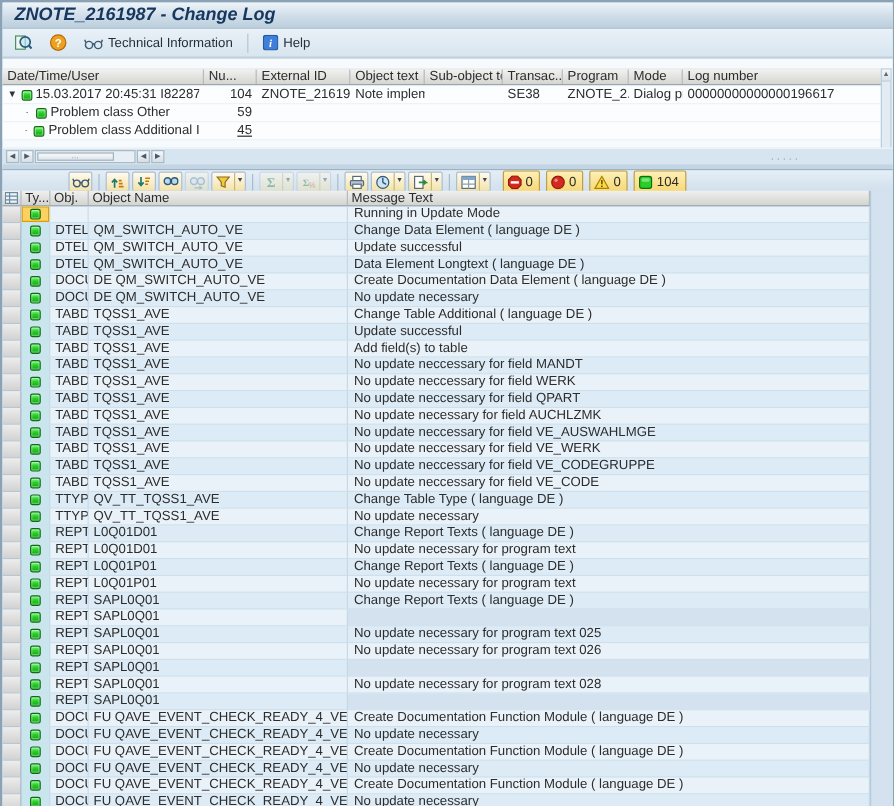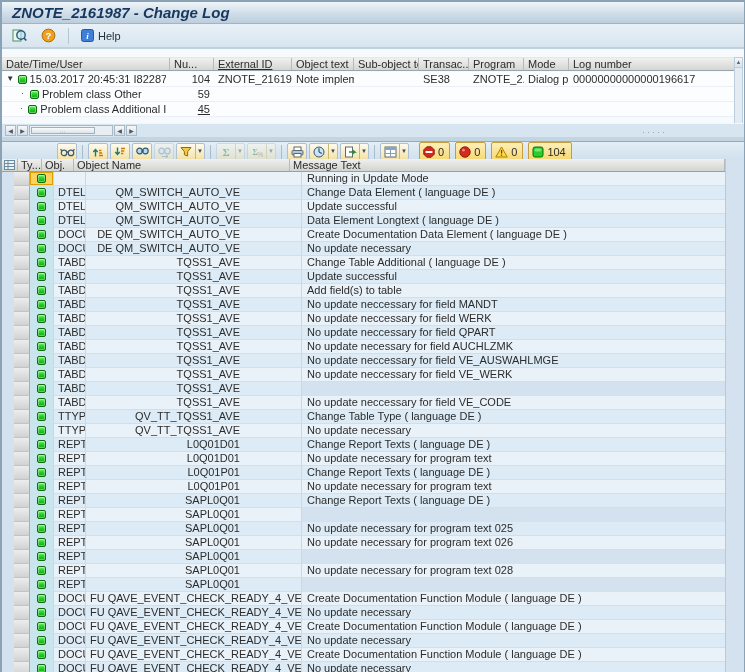--- a/index.html
+++ b/index.html
@@ -60,33 +60,33 @@
   .tsep{width:1px;height:14px;background:#a8bccb;margin:0 3px;}
   .cnt{display:flex;align-items:center;gap:3px;height:17px;padding:0 5px 0 3px;margin-left:2px;
     border:1px solid #c39d3f;border-radius:2px;background:linear-gradient(180deg,#fdefb7,#f6d772);cursor:default;}
   .cnt .v{font-size:11px;color:#2c2c2c;}
   .cntgrp{display:flex;gap:3px;margin-left:6px;}
   
   .ghead{position:absolute;left:0;top:17px;width:723px;height:13px;display:flex;
     background:linear-gradient(180deg,#f0f0ee,#d3d3d0);border-bottom:1px solid #96a1a9;box-sizing:border-box;}
   .ghc{font-size:11px;line-height:12px;color:#2c2c2c;padding:0 3px;box-sizing:border-box;
     border-right:1px solid #b3bac0;white-space:nowrap;overflow:hidden;}
-  .grows{position:absolute;left:0;top:30px;width:723px;bottom:0;overflow:hidden;padding-left:12px;}
+  .grows{position:absolute;left:0;top:30px;width:723px;bottom:0;overflow:hidden;}
   .arow{display:flex;height:14px;}
   .arow.odd .c{background:#e9f2f9;}
   .arow.even .c{background:#dcebf5;}
   .c{font-size:11px;line-height:13px;color:#2c2c2c;box-sizing:border-box;white-space:nowrap;overflow:hidden;
      border-right:1px solid #c6d9e7;border-bottom:1px solid #cfe0ec;padding:0 3px;}
   .sel{width:16px;flex:0 0 16px;background:linear-gradient(180deg,#ededed,#d2d2d2)!important;
      border-right:1px solid #9fb0bd;border-bottom:1px solid #bac5cd;box-sizing:border-box;}
   .ty{width:24px;flex:0 0 24px;display:flex;align-items:center;justify-content:center;background:#c9e6ef!important;padding:0;}
   .ty.selcell{background:#fbd25f!important;box-shadow:inset 0 0 0 1px #df9e00;}
   .obj{width:32px;flex:0 0 32px;padding-left:4px;}
   .nm{width:216px;flex:0 0 216px;padding-left:4px;}
-  .nm .main{display:inline-block;min-width:156px;padding-right:6px;box-sizing:border-box;text-align:right;}
+  .nm .main{display:inline-block;min-width:156px;padding-right:6px;box-sizing:border-box;}
   .msg{width:435px;flex:0 0 435px;padding-left:5px;}
   .ggutter{position:absolute;left:723px;top:17px;right:0;bottom:0;background:#d3e2ee;border-left:1px solid #b7cadb;}
 </style>
 </head>
 <body>
 
 <div id="win">
 
   <div class="titlebar">
     <span>ZNOTE_2161987 - Change Log</span>
@@ -103,37 +103,47 @@
       </span>
     </span>
     <span class="abtn">
       <span class="ic">
         <svg width="15" height="15" viewBox="0 0 15 15">
             <circle cx="7.5" cy="7.5" r="6.4" fill="#f0a021" stroke="#b06c08"></circle>
             <text x="7.5" y="11" font-size="9.5" font-family="Liberation Sans,sans-serif" font-weight="bold" fill="#fff" text-anchor="middle">?</text>
           </svg>
       </span>
     </span>
+    <span class="abtn">
+      <span class="ic">
+        <svg width="16" height="12" viewBox="0 0 16 12">
+            <circle cx="4.2" cy="7.5" r="3" fill="none" stroke="#3a5a74" stroke-width="1.2"></circle>
+            <circle cx="11.8" cy="7.5" r="3" fill="none" stroke="#3a5a74" stroke-width="1.2"></circle>
+            <path d="M7.2 7.2 q0.8 -1.4 1.6 0 M1.6 5.6 L0.6 3.2 M14.4 5.6 L15.4 3.2" fill="none" stroke="#3a5a74" stroke-width="1.2"></path>
+          </svg>
+      </span>
+      <span>Technical Information</span>
+    </span>
     <span class="asep"></span>
     <span class="abtn">
       <span class="ic">
         <svg width="13" height="13" viewBox="0 0 13 13">
             <rect x="0.5" y="0.5" width="12" height="12" rx="2" fill="#3d7fd9" stroke="#245a9e"></rect>
             <text x="6.5" y="10" font-size="9" font-family="Liberation Serif,serif" font-weight="bold" font-style="italic" fill="#fff" text-anchor="middle">i</text>
           </svg>
       </span>
       <span>Help</span>
     </span>
   </div>
 
   <div class="upper">
     <div class="uhead" id="uhead">
         <div class="uhc" style="width: 168px; flex: 0 0 168px;">Date/Time/User</div>
         <div class="uhc" style="width: 44px; flex: 0 0 44px;">Nu...</div>
-        <div class="uhc" style="width: 78px; flex: 0 0 78px; text-decoration: underline;">External ID</div>
+        <div class="uhc" style="width: 78px; flex: 0 0 78px;">External ID</div>
         <div class="uhc" style="width: 62px; flex: 0 0 62px;">Object text</div>
         <div class="uhc" style="width: 65px; flex: 0 0 65px;">Sub-object text</div>
         <div class="uhc" style="width: 50px; flex: 0 0 50px;">Transac...</div>
         <div class="uhc" style="width: 55px; flex: 0 0 55px;">Program</div>
         <div class="uhc" style="width: 45px; flex: 0 0 45px;">Mode</div>
         <div class="uhc" style="width: 168px; flex: 0 0 168px;">Log number</div>
       </div>
     <div class="urows" id="urows">
         <div class="urow">
           <div class="uc treecell" style="width: 168px; flex: 0 0 168px;">
@@ -501,20 +511,21 @@
           <div class="c nm"><span class="main">TQSS1_AVE</span></div>
           <div class="c msg">No update neccessary for field VE_WERK</div>
         </div>
         <div class="arow even">
           <div class="c sel"></div>
           <div class="c ty">
             <span class="led"></span>
           </div>
           <div class="c obj">TABD</div>
           <div class="c nm"><span class="main">TQSS1_AVE</span></div>
+          <div class="c msg">No update neccessary for field VE_CODEGRUPPE</div>
         </div>
         <div class="arow odd">
           <div class="c sel"></div>
           <div class="c ty">
             <span class="led"></span>
           </div>
           <div class="c obj">TABD</div>
           <div class="c nm"><span class="main">TQSS1_AVE</span></div>
           <div class="c msg">No update neccessary for field VE_CODE</div>
         </div>

